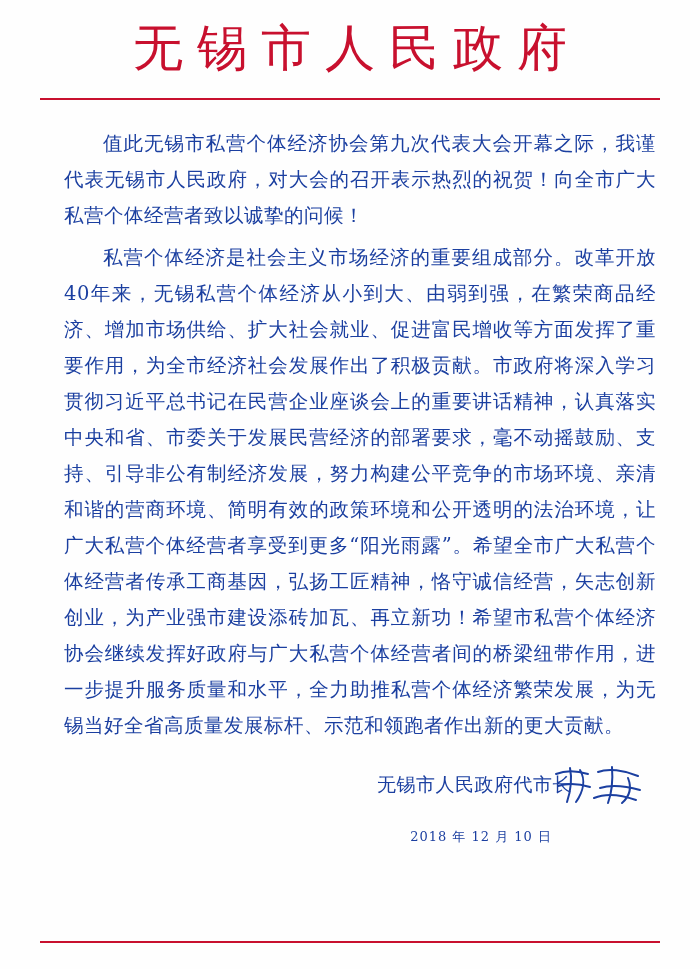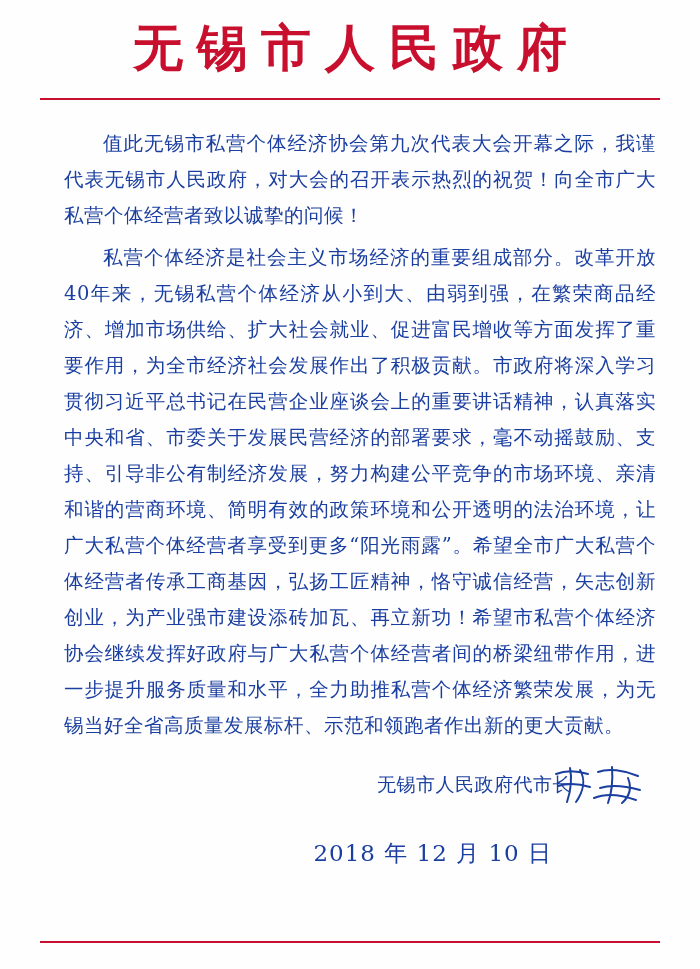--- a/index.html
+++ b/index.html
@@ -22,21 +22,21 @@
   }
 
   
   .masthead {
     padding: 18px 0 6px 0;
     text-align: center;
   }
   .masthead-title {
     color: #c8102e;
     font-family: "DejaVu Serif", "Liberation Serif", serif;
-    font-weight: bold;
+    font-weight: normal;
     font-size: 50px;
     letter-spacing: 14px;
     line-height: 1.2;
     text-indent: 14px;
     white-space: nowrap;
   }
 
   .rule-top {
     margin: 14px 40px 0 40px;
     border-top: 2px solid #c8102e;
@@ -85,24 +85,24 @@
   }
   .sign-stamp {
     position: absolute;
     right: 10px;
     bottom: -10px;
     width: 96px;
     height: 46px;
     pointer-events: none;
   }
   .date-line {
-    margin-top: 40px;
+    margin-top: 30px;
     text-align: right;
     padding-right: 104px;
-    font-size: 23px;
+    font-size: 13px;
     letter-spacing: 1px;
     white-space: nowrap;
   }
 </style>
 </head>
 <body>
 
 <div class="page">
 
   <div class="masthead">

